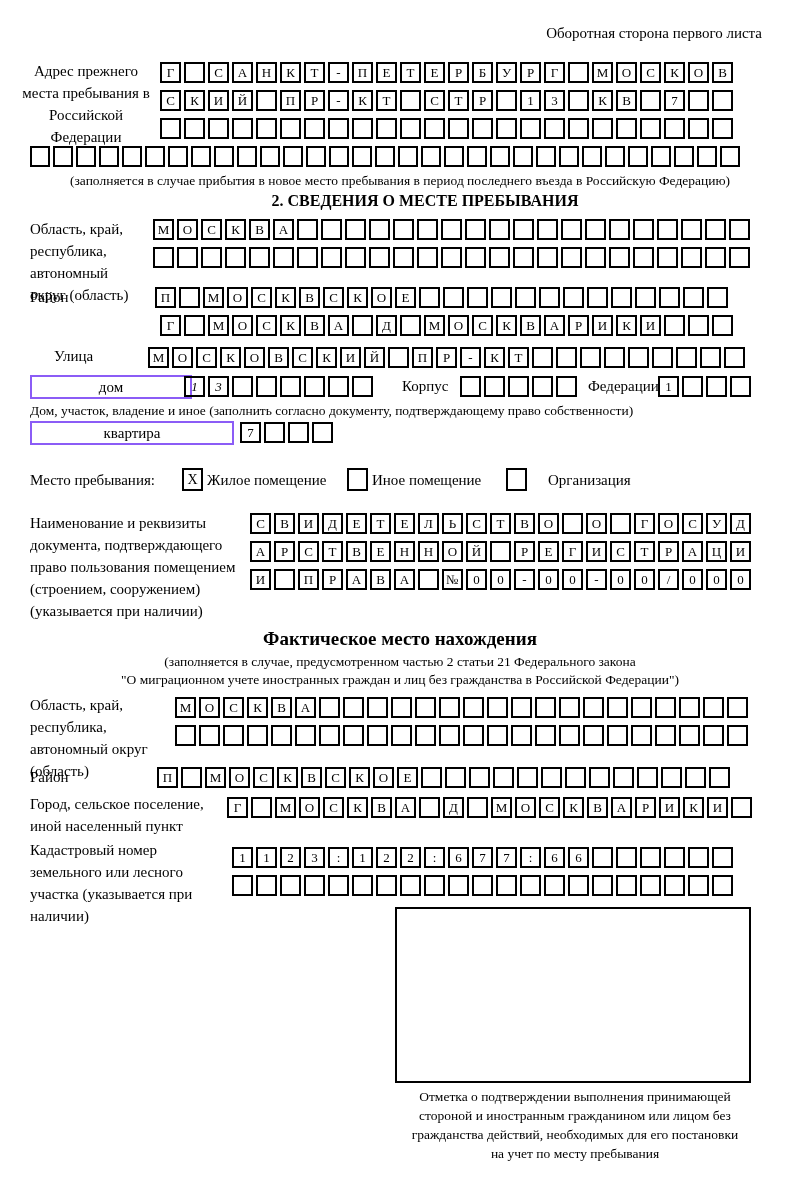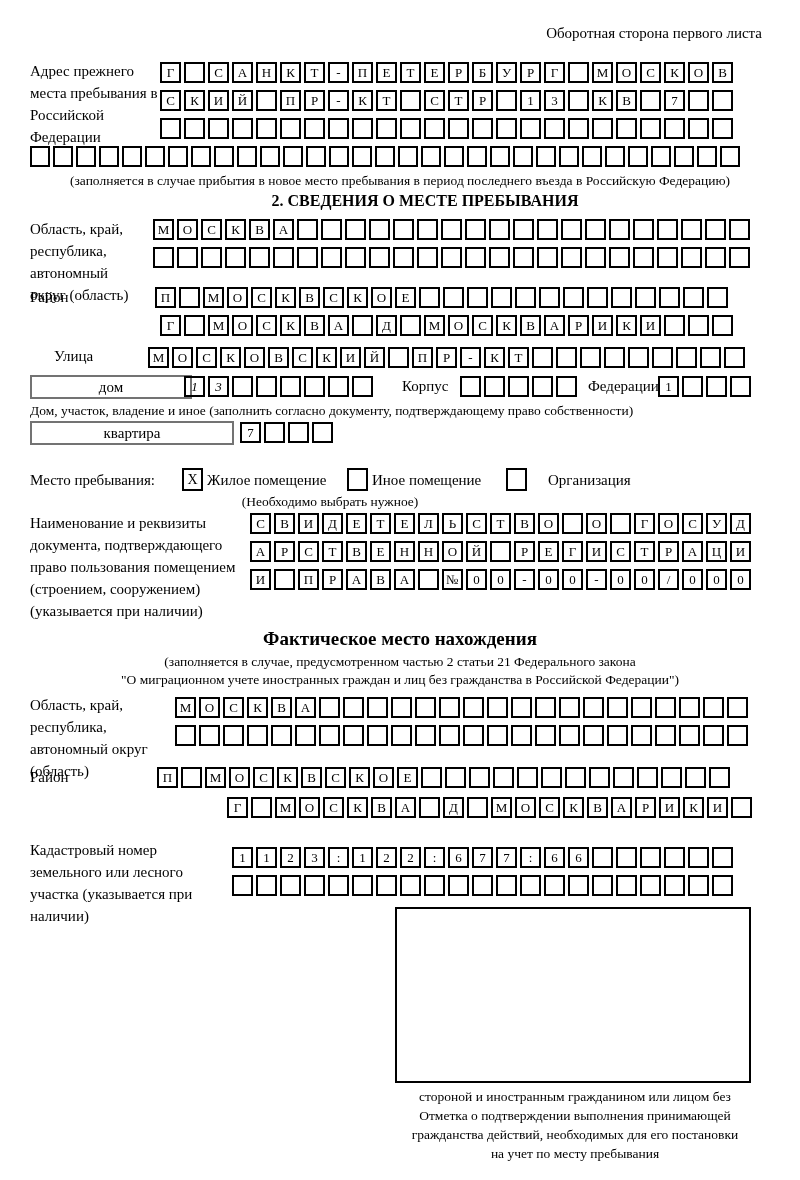--- a/index.html
+++ b/index.html
@@ -10,40 +10,40 @@
   .abs{position:absolute;}
   .label{font-size:15px;line-height:22px;}
   .row{position:absolute;white-space:nowrap;}
   .cell{
     display:inline-block;width:17px;height:17px;border:2px solid #000;margin-right:3px;
     text-align:center;font-size:13px;line-height:17px;vertical-align:top;
     font-family:"Liberation Serif","DejaVu Serif",serif;
   }
   .tight .cell{width:16px;margin-right:3px;}
   .wide-box{
-    display:inline-block;border:2px solid #737373;height:20px;line-height:20px;
+    display:inline-block;border:2px solid #8b5cf6;height:20px;line-height:20px;
     text-align:center;font-size:15px;vertical-align:top;
   }
   .checkbox{
     display:inline-block;width:17px;height:19px;border:2px solid #000;margin:0 6px;
     text-align:center;font-size:14px;line-height:19px;vertical-align:middle;
   }
   .note{font-size:13.5px;line-height:18px;}
   .center{text-align:center;}
   .bold{font-weight:bold;}
   .stamp-box{border:2px solid #000;background:#fff;}
 </style>
 </head>
 <body>
 
 <div class="page">
 
   <div class="abs label" style="top:22px;right:38px;font-size:15px;">Оборотная сторона первого листа</div>
 
-  <div class="abs label" style="left:30px;top:60px;width:132px;">Адрес прежнего места пребывания в Российской Федерации</div>
+  <div class="abs label" style="left:20px;top:60px;width:132px;text-align:center;">Адрес прежнего места пребывания в Российской Федерации</div>
   <div class="row" style="left:160px;top:62px;"><span class="cell">Г</span><span class="cell"></span><span class="cell">С</span><span class="cell">А</span><span class="cell">Н</span><span class="cell">К</span><span class="cell">Т</span><span class="cell">-</span><span class="cell">П</span><span class="cell">Е</span><span class="cell">Т</span><span class="cell">Е</span><span class="cell">Р</span><span class="cell">Б</span><span class="cell">У</span><span class="cell">Р</span><span class="cell">Г</span><span class="cell"></span><span class="cell">М</span><span class="cell">О</span><span class="cell">С</span><span class="cell">К</span><span class="cell">О</span><span class="cell">В</span></div>
   <div class="row" style="left:160px;top:90px;"><span class="cell">С</span><span class="cell">К</span><span class="cell">И</span><span class="cell">Й</span><span class="cell"></span><span class="cell">П</span><span class="cell">Р</span><span class="cell">-</span><span class="cell">К</span><span class="cell">Т</span><span class="cell"></span><span class="cell">С</span><span class="cell">Т</span><span class="cell">Р</span><span class="cell"></span><span class="cell">1</span><span class="cell">3</span><span class="cell"></span><span class="cell">К</span><span class="cell">В</span><span class="cell"></span><span class="cell">7</span><span class="cell"></span><span class="cell"></span></div>
   <div class="row" style="left:160px;top:118px;"><span class="cell"></span><span class="cell"></span><span class="cell"></span><span class="cell"></span><span class="cell"></span><span class="cell"></span><span class="cell"></span><span class="cell"></span><span class="cell"></span><span class="cell"></span><span class="cell"></span><span class="cell"></span><span class="cell"></span><span class="cell"></span><span class="cell"></span><span class="cell"></span><span class="cell"></span><span class="cell"></span><span class="cell"></span><span class="cell"></span><span class="cell"></span><span class="cell"></span><span class="cell"></span><span class="cell"></span></div>
   <div class="row tight" style="left:30px;top:146px;"><span class="cell"></span><span class="cell"></span><span class="cell"></span><span class="cell"></span><span class="cell"></span><span class="cell"></span><span class="cell"></span><span class="cell"></span><span class="cell"></span><span class="cell"></span><span class="cell"></span><span class="cell"></span><span class="cell"></span><span class="cell"></span><span class="cell"></span><span class="cell"></span><span class="cell"></span><span class="cell"></span><span class="cell"></span><span class="cell"></span><span class="cell"></span><span class="cell"></span><span class="cell"></span><span class="cell"></span><span class="cell"></span><span class="cell"></span><span class="cell"></span><span class="cell"></span><span class="cell"></span><span class="cell"></span><span class="cell"></span></div>
   <div class="abs note center" style="left:0;top:172px;width:800px;">(заполняется в случае прибытия в новое место пребывания в период последнего въезда в Российскую Федерацию)</div>
 
   <div class="abs center bold" style="left:0;top:192px;width:800px;font-size:16px;margin-left:25px;">2. СВЕДЕНИЯ О МЕСТЕ ПРЕБЫВАНИЯ</div>
 
   <div class="abs label" style="left:30px;top:218px;width:112px;">Область, край, республика, автономный округ (область)</div>
   <div class="row" style="left:153px;top:219px;"><span class="cell">М</span><span class="cell">О</span><span class="cell">С</span><span class="cell">К</span><span class="cell">В</span><span class="cell">А</span><span class="cell"></span><span class="cell"></span><span class="cell"></span><span class="cell"></span><span class="cell"></span><span class="cell"></span><span class="cell"></span><span class="cell"></span><span class="cell"></span><span class="cell"></span><span class="cell"></span><span class="cell"></span><span class="cell"></span><span class="cell"></span><span class="cell"></span><span class="cell"></span><span class="cell"></span><span class="cell"></span><span class="cell"></span></div>
@@ -72,45 +72,45 @@
   </div>
   <div class="row" style="left:240px;top:422px;"><span class="cell">7</span><span class="cell"></span><span class="cell"></span><span class="cell"></span></div>
 
   <div class="abs label" style="left:30px;top:469px;">Место пребывания:</div>
   <span class="abs checkbox" style="left:176px;top:468px;">X</span>
   <div class="abs label" style="left:207px;top:469px;">Жилое помещение</div>
   <span class="abs checkbox" style="left:341px;top:468px;"></span>
   <div class="abs label" style="left:372px;top:469px;">Иное помещение</div>
   <span class="abs checkbox" style="left:500px;top:468px;"></span>
   <div class="abs label" style="left:548px;top:469px;">Организация</div>
-  <div class="abs note center" style="left:80px;top:493px;width:500px;">(Необходимо выбрать нужное)</div>
 
   <div class="abs label" style="left:30px;top:512px;width:222px;">Наименование и реквизиты документа, подтверждающего право пользования помещением (строением, сооружением) (указывается при наличии)</div>
   <div class="row" style="left:250px;top:513px;"><span class="cell">С</span><span class="cell">В</span><span class="cell">И</span><span class="cell">Д</span><span class="cell">Е</span><span class="cell">Т</span><span class="cell">Е</span><span class="cell">Л</span><span class="cell">Ь</span><span class="cell">С</span><span class="cell">Т</span><span class="cell">В</span><span class="cell">О</span><span class="cell"></span><span class="cell">О</span><span class="cell"></span><span class="cell">Г</span><span class="cell">О</span><span class="cell">С</span><span class="cell">У</span><span class="cell">Д</span></div>
   <div class="row" style="left:250px;top:541px;"><span class="cell">А</span><span class="cell">Р</span><span class="cell">С</span><span class="cell">Т</span><span class="cell">В</span><span class="cell">Е</span><span class="cell">Н</span><span class="cell">Н</span><span class="cell">О</span><span class="cell">Й</span><span class="cell"></span><span class="cell">Р</span><span class="cell">Е</span><span class="cell">Г</span><span class="cell">И</span><span class="cell">С</span><span class="cell">Т</span><span class="cell">Р</span><span class="cell">А</span><span class="cell">Ц</span><span class="cell">И</span></div>
   <div class="row" style="left:250px;top:569px;"><span class="cell">И</span><span class="cell"></span><span class="cell">П</span><span class="cell">Р</span><span class="cell">А</span><span class="cell">В</span><span class="cell">А</span><span class="cell"></span><span class="cell">№</span><span class="cell">0</span><span class="cell">0</span><span class="cell">-</span><span class="cell">0</span><span class="cell">0</span><span class="cell">-</span><span class="cell">0</span><span class="cell">0</span><span class="cell">/</span><span class="cell">0</span><span class="cell">0</span><span class="cell">0</span></div>
 
   <div class="abs center bold" style="left:0;top:628px;width:800px;font-size:19px;">Фактическое место нахождения</div>
   <div class="abs note center" style="left:0;top:653px;width:800px;">(заполняется в случае, предусмотренном частью 2 статьи 21 Федерального закона</div>
   <div class="abs note center" style="left:0;top:671px;width:800px;">"О миграционном учете иностранных граждан и лиц без гражданства в Российской Федерации")</div>
 
   <div class="abs label" style="left:30px;top:694px;width:140px;">Область, край, республика, автономный округ (область)</div>
   <div class="row" style="left:175px;top:697px;"><span class="cell">М</span><span class="cell">О</span><span class="cell">С</span><span class="cell">К</span><span class="cell">В</span><span class="cell">А</span><span class="cell"></span><span class="cell"></span><span class="cell"></span><span class="cell"></span><span class="cell"></span><span class="cell"></span><span class="cell"></span><span class="cell"></span><span class="cell"></span><span class="cell"></span><span class="cell"></span><span class="cell"></span><span class="cell"></span><span class="cell"></span><span class="cell"></span><span class="cell"></span><span class="cell"></span><span class="cell"></span></div>
   <div class="row" style="left:175px;top:725px;"><span class="cell"></span><span class="cell"></span><span class="cell"></span><span class="cell"></span><span class="cell"></span><span class="cell"></span><span class="cell"></span><span class="cell"></span><span class="cell"></span><span class="cell"></span><span class="cell"></span><span class="cell"></span><span class="cell"></span><span class="cell"></span><span class="cell"></span><span class="cell"></span><span class="cell"></span><span class="cell"></span><span class="cell"></span><span class="cell"></span><span class="cell"></span><span class="cell"></span><span class="cell"></span><span class="cell"></span></div>
 
   <div class="abs label" style="left:30px;top:766px;">Район</div>
   <div class="row" style="left:157px;top:767px;"><span class="cell">П</span><span class="cell"></span><span class="cell">М</span><span class="cell">О</span><span class="cell">С</span><span class="cell">К</span><span class="cell">В</span><span class="cell">С</span><span class="cell">К</span><span class="cell">О</span><span class="cell">Е</span><span class="cell"></span><span class="cell"></span><span class="cell"></span><span class="cell"></span><span class="cell"></span><span class="cell"></span><span class="cell"></span><span class="cell"></span><span class="cell"></span><span class="cell"></span><span class="cell"></span><span class="cell"></span><span class="cell"></span></div>
 
+  <div class="abs label" style="left:30px;top:793px;width:195px;">Город, сельское поселение, иной населенный пункт</div>
   <div class="row" style="left:227px;top:797px;"><span class="cell">Г</span><span class="cell"></span><span class="cell">М</span><span class="cell">О</span><span class="cell">С</span><span class="cell">К</span><span class="cell">В</span><span class="cell">А</span><span class="cell"></span><span class="cell">Д</span><span class="cell"></span><span class="cell">М</span><span class="cell">О</span><span class="cell">С</span><span class="cell">К</span><span class="cell">В</span><span class="cell">А</span><span class="cell">Р</span><span class="cell">И</span><span class="cell">К</span><span class="cell">И</span><span class="cell"></span></div>
 
   <div class="abs label" style="left:30px;top:839px;width:180px;">Кадастровый номер земельного или лесного участка (указывается при наличии)</div>
   <div class="row" style="left:232px;top:847px;"><span class="cell">1</span><span class="cell">1</span><span class="cell">2</span><span class="cell">3</span><span class="cell">:</span><span class="cell">1</span><span class="cell">2</span><span class="cell">2</span><span class="cell">:</span><span class="cell">6</span><span class="cell">7</span><span class="cell">7</span><span class="cell">:</span><span class="cell">6</span><span class="cell">6</span><span class="cell"></span><span class="cell"></span><span class="cell"></span><span class="cell"></span><span class="cell"></span><span class="cell"></span></div>
   <div class="row" style="left:232px;top:875px;"><span class="cell"></span><span class="cell"></span><span class="cell"></span><span class="cell"></span><span class="cell"></span><span class="cell"></span><span class="cell"></span><span class="cell"></span><span class="cell"></span><span class="cell"></span><span class="cell"></span><span class="cell"></span><span class="cell"></span><span class="cell"></span><span class="cell"></span><span class="cell"></span><span class="cell"></span><span class="cell"></span><span class="cell"></span><span class="cell"></span><span class="cell"></span></div>
 
   <div class="abs stamp-box" style="left:395px;top:907px;width:352px;height:172px;"></div>
   <div class="abs note center" style="left:355px;top:1087px;width:440px;line-height:19px;">
+    <div>Отметка о подтверждении выполнения принимающей</div>
     <div>стороной и иностранным гражданином или лицом без</div>
-    <div>Отметка о подтверждении выполнения принимающей</div>
     <div>гражданства действий, необходимых для его постановки</div>
     <div>на учет по месту пребывания</div>
   </div>
 
 </div>
 
 </body></html>

